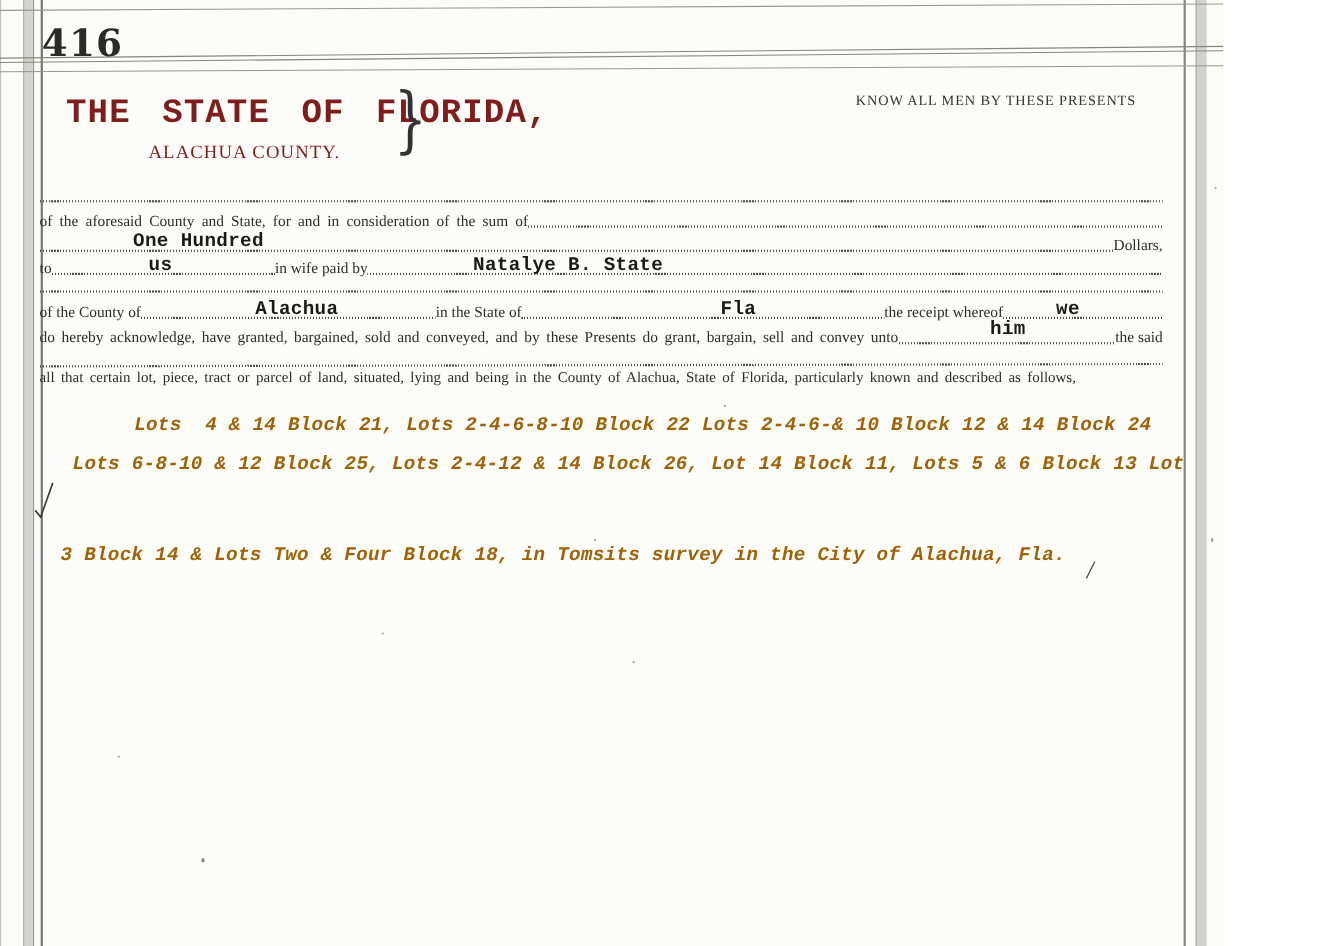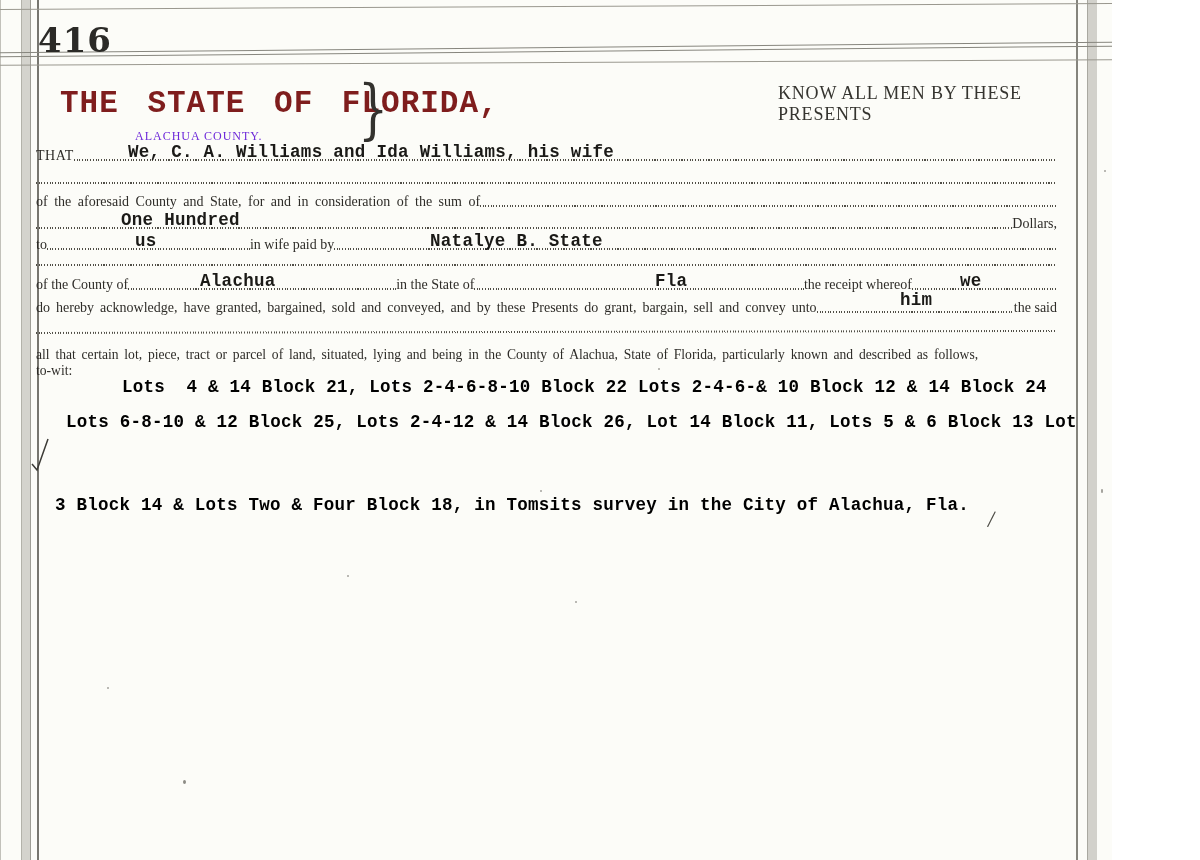--- a/index.html
+++ b/index.html
@@ -23,21 +23,21 @@
   .dotfill { height:2px; margin-bottom:2px;
     background-image:repeating-linear-gradient(90deg,#504e46 0,#504e46 1px,transparent 1px,transparent 2.7px);
   }
   .grow { flex:1 1 auto; }
   .typed { position:absolute; bottom:2px;
     font-family:"Liberation Mono", monospace; font-weight:700;
     font-size:17.5px; letter-spacing:0.3px; color:#1b1a17; white-space:pre; line-height:1;
   }
   .typeline { position:absolute;
     font-family:"Liberation Mono", monospace; font-weight:700;
-    font-size:17.5px; letter-spacing:0.25px; color:#000000; white-space:pre; line-height:18px;
+    font-size:17.5px; letter-spacing:0.25px; color:#a16207; white-space:pre; line-height:18px;font-style:italic;
   }
   .speck { position:absolute; width:2px; height:2px; border-radius:50%; background:#5d5b54; opacity:.55; }
   .speck-line { position:absolute; height:1px; background:#8f8e86; opacity:.4; }
 </style>
 </head>
 <body>
 
 <div class="doc">
 
   <div class="vline v-faint"></div>
@@ -48,28 +48,23 @@
 
   <div class="hline" style="top:6px; transform:rotate(-0.3deg);"></div>
   <div class="hline" style="top:47px; transform:rotate(-0.55deg); background:#87867e;"></div>
   <div class="hline" style="top:50.5px; transform:rotate(-0.55deg); background:#87867e;"></div>
   <div class="hline" style="top:62px; transform:rotate(-0.28deg);"></div>
 
   <div style="position:absolute; left:38px; top:20px; font-family:'DejaVu Serif', serif; font-weight:700; font-size:34px; color:#2b2a27; letter-spacing:1px;">416</div>
 
   <div style="position:absolute; left:60px; top:86px; font-family:Liberation Mono, monospace; font-weight:700; font-size:31px; letter-spacing:1px; word-spacing:9px; color:#7f1d1d;">THE STATE OF FLORIDA,</div>
   <div style="position:absolute; left:358px; top:76px; font-family:'DejaVu Serif', serif; font-size:66px; font-weight:400; color:#33322e; transform:scaleX(0.72); transform-origin:left top; line-height:1;">}</div>
-  <div style="position:absolute; left:778px; top:83px; font-size:18px; letter-spacing:0.8px; color:#35342f;">KNOW ALL MEN BY THESE PRESENTS</div>
-  <div style="position:absolute; left:135px; top:129px; font-size:12px; letter-spacing:1px; color:#6d28d9;">ALACHUA COUNTY.</div>
+  <div style="position:absolute; left:778px; top:83px; font-size:13px; letter-spacing:0.8px; color:#35342f;">KNOW ALL MEN BY THESE PRESENTS</div>
+  <div style="position:absolute; left:135px; top:129px; font-size:17px; letter-spacing:1px; color:#7f1d1d;">ALACHUA COUNTY.</div>
 
-  <div class="row" style="top:145px;">
-    <span class="plabel" style="letter-spacing:0.5px;">THAT</span>
-    <span class="dotfill grow"></span>
-    <span class="typed" style="left:92px;">We, C. A. Williams and Ida Williams, his wife</span>
-  </div>
 
   <div class="row" style="top:168px;">
     <span class="dotfill grow"></span>
   </div>
 
   <div class="row" style="top:191px;">
     <span class="plabel" style="word-spacing:3px;">of the aforesaid County and State, for and in consideration of the sum of</span>
     <span class="dotfill grow"></span>
   </div>
 
@@ -92,39 +87,38 @@
     <span class="dotfill grow"></span>
   </div>
 
   <div class="row" style="top:274px;">
     <span class="plabel">of the County of</span>
     <span class="dotfill" style="width:268px;"></span>
     <span class="plabel">in the State of</span>
     <span class="dotfill grow"></span>
     <span class="plabel">the receipt whereof</span>
     <span class="dotfill" style="width:145px;"></span>
-    <span class="typed" style="left:164px;">Alachua</span>
+    <span class="typed" style="left:196px;">Alachua</span>
     <span class="typed" style="left:619px;">Fla</span>
     <span class="typed" style="left:924px;">we</span>
   </div>
 
   <div class="row" style="top:297px;">
     <span class="plabel" style="word-spacing:2.5px;">do hereby acknowledge, have granted, bargained, sold and conveyed, and by these Presents do grant, bargain, sell and convey unto</span>
     <span class="dotfill grow"></span>
     <span class="plabel">the said</span>
     <span class="typed" style="left:864px; bottom:6px;text-align:right;">him</span>
   </div>
 
   <div style="position:absolute; left:36px; top:331px; width:1021px;">
     <div class="dotfill" style="transform:rotate(-0.12deg);"></div>
   </div>
 
   <div style="position:absolute; left:36px; top:335px; width:1021px; font-size:13.6px; line-height:15px;">
-    <div style="white-space:nowrap; word-spacing:2.4px;margin-top:12px;">all that certain lot, piece, tract or parcel of land, situated, lying and being in the County of Alachua, State of Florida, particularly known and described as follows,</div>
-    <div style="margin-top:1px;">to-wit:</div>
+    <div style="white-space:nowrap; word-spacing:2.4px;">all that certain lot, piece, tract or parcel of land, situated, lying and being in the County of Alachua, State of Florida, particularly known and described as follows,</div>
   </div>
 
   <div class="typeline" style="left:122px; top:378px;">Lots  4 &amp; 14 Block 21, Lots 2-4-6-8-10 Block 22 Lots 2-4-6-&amp; 10 Block 12 &amp; 14 Block 24</div>
   <div class="typeline" style="left:66px;  top:413px;">Lots 6-8-10 &amp; 12 Block 25, Lots 2-4-12 &amp; 14 Block 26, Lot 14 Block 11, Lots 5 &amp; 6 Block 13 Lot</div>
   <div class="typeline" style="left:55px;  top:450px;margin-top:46px;">3 Block 14 &amp; Lots Two &amp; Four Block 18, in Tomsits survey in the City of Alachua, Fla.</div>
 
   <svg style="position:absolute; left:29px; top:437px;" width="22" height="36" viewBox="0 0 22 36">
     <path d="M3 27 L8 33 L19 2" stroke="#3c3b36" stroke-width="1.5" fill="none"></path>
   </svg>
 

